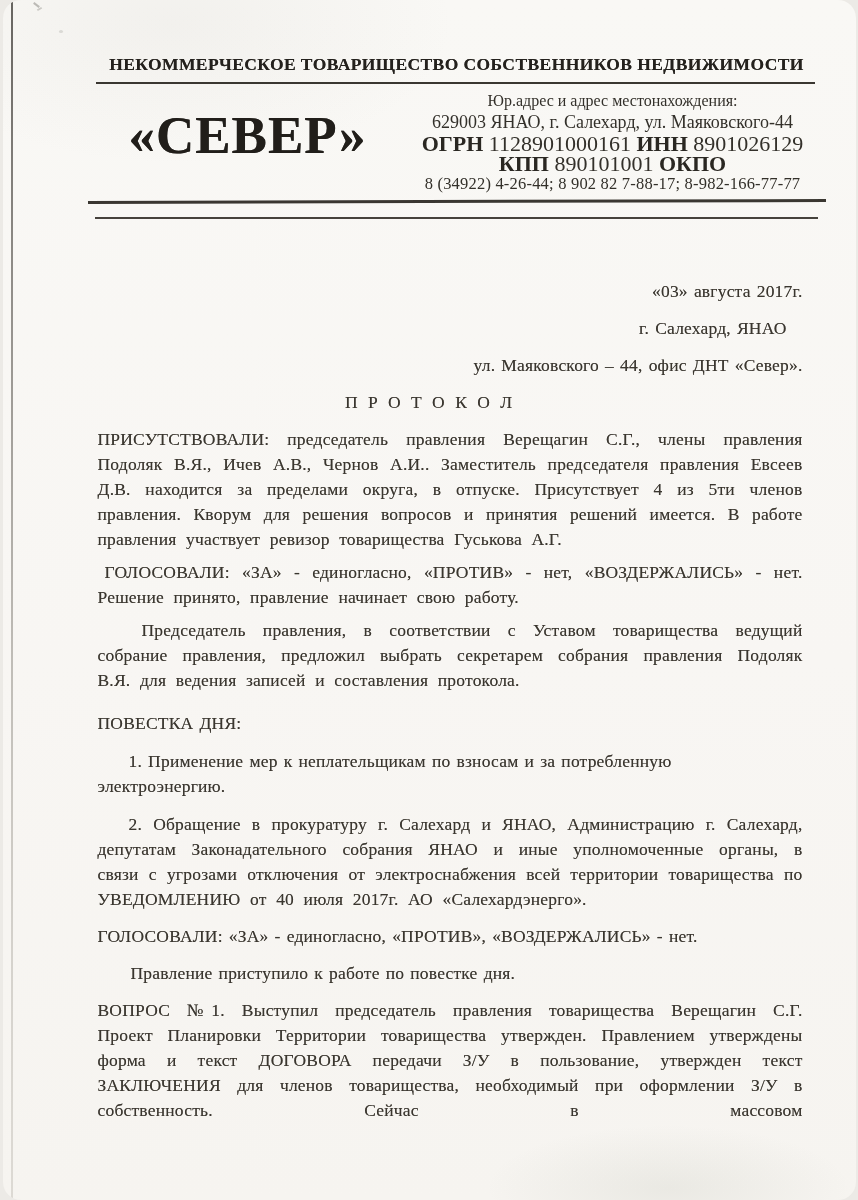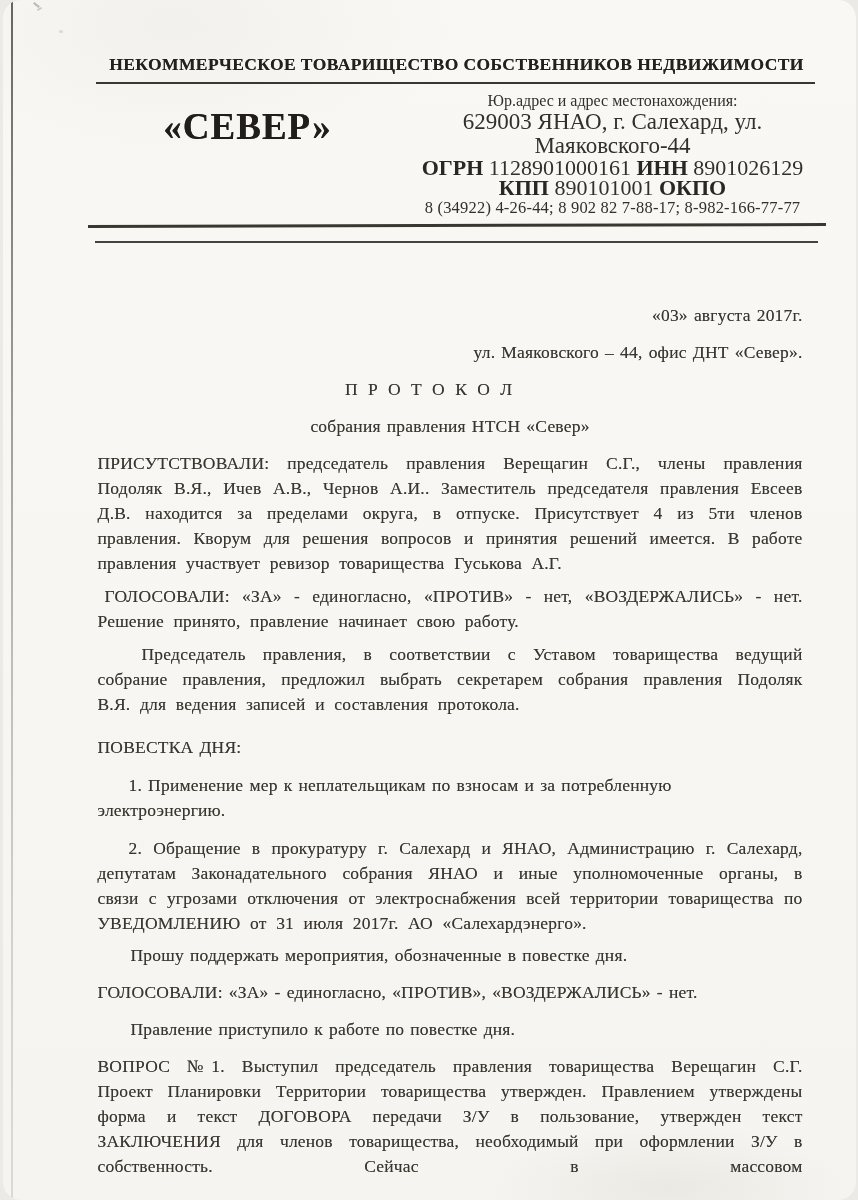--- a/index.html
+++ b/index.html
@@ -39,29 +39,29 @@
     color: #24211d;
     text-shadow: 0 0 .5px rgba(36,33,29,.7);
   }
   .rule { background: #3a3731; }
   .rule-1 { margin: 7px 41px 0 93px; height: 2px; }
   .masthead { display: flex; margin: 3px 28px 0 95px; }
   .org-name {
     width: 300px;
     padding-top: 18px;
     text-align: center;
-    font-size: 37px;
+    font-size: 53px;
     font-weight: bold;
     letter-spacing: 1px;
     color: #211e1a;
     text-shadow: 0 0 .6px rgba(33,30,26,.8);
   }
   .addr { flex: 1; text-align: center; padding-top: 4px; color: #33302a; }
   .addr-label  { font-size: 16px;   line-height: 19px; }
-  .addr-line   { font-size: 23px; line-height: 24px; }
+  .addr-line   { font-size: 18px; line-height: 24px; }
   .reg-line    { font-size: 22px; line-height: 20px; }
   .reg-line .b { font-weight: bold; color: #2a2722; }
   .phones      { font-size: 16.5px; line-height: 20px; letter-spacing: .2px; }
   .rule-2 { margin: 6px 30px 0 85px; height: 3px; transform: rotate(-.15deg); }
   .rule-3 { margin: 14px 38px 0 92px; height: 2px; background: #46423c; }
 
   
   main {
     margin: 0 53px 0 95px;
     font-size: 17.5px;
@@ -123,31 +123,30 @@
         <div class="phones">8 (34922) 4-26-44; 8 902 82 7-88-17; 8-982-166-77-77</div>
       </div>
     </div>
 
     <div class="rule rule-2"></div>
     <div class="rule rule-3"></div>
   </header>
 
   <main>
     <p class="date">«03» августа 2017г.</p>
+    <p class="r-align1">г. Салехард, ЯНАО</p>
     <p class="r-align2">ул. Маяковского – 44, офис ДНТ «Север».</p>
     <p class="doc-title">П Р О Т О К О Л</p>
-    <p class="doc-subtitle">собрания правления НТСН «Север»</p>
 
     <p class="just p-present">ПРИСУТСТВОВАЛИ: председатель правления Верещагин С.Г., члены правления Подоляк В.Я., Ичев А.В., Чернов А.И.. Заместитель председателя правления Евсеев Д.В. находится за пределами округа, в отпуске. Присутствует 4 из 5ти членов правления. Кворум для решения вопросов и принятия решений имеется. В работе правления участвует ревизор товарищества Гуськова А.Г.</p>
     <p class="just p-vote1">ГОЛОСОВАЛИ: «ЗА» - единогласно, «ПРОТИВ» - нет, «ВОЗДЕРЖАЛИСЬ» - нет. Решение принято, правление начинает свою работу.</p>
     <p class="just p-chair">Председатель правления, в соответствии с Уставом товарищества ведущий собрание правления, предложил выбрать секретарем собрания правления Подоляк В.Я. для ведения записей и составления протокола.</p>
 
     <p class="agenda-h">ПОВЕСТКА ДНЯ:</p>
     <p class="agenda-1">1. Применение мер к  неплательщикам  по взносам и за потребленную электроэнергию.</p>
-    <p class="just agenda-2">2. Обращение в прокуратуру г. Салехард и ЯНАО, Администрацию г. Салехард, депутатам Законадательного собрания ЯНАО и иные уполномоченные органы, в связи с угрозами отключения от электроснабжения всей территории товарищества  по УВЕДОМЛЕНИЮ  от 31 июля 2017г. АО «Салехардэнерго».</p>
+    <p class="just agenda-2">2. Обращение в прокуратуру г. Салехард и ЯНАО, Администрацию г. Салехард, депутатам Законадательного собрания ЯНАО и иные уполномоченные органы, в связи с угрозами отключения от электроснабжения всей территории товарищества  по УВЕДОМЛЕНИЮ  от 40 июля 2017г. АО «Салехардэнерго».</p>
 
-    <p class="p-support">Прошу поддержать мероприятия, обозначенные в повестке дня.</p>
     <p class="p-vote2">ГОЛОСОВАЛИ: «ЗА» - единогласно, «ПРОТИВ», «ВОЗДЕРЖАЛИСЬ» - нет.</p>
     <p class="p-start">Правление приступило к работе по повестке дня.</p>
     <p class="p-q1">ВОПРОС №1. Выступил председатель правления товарищества Верещагин С.Г. Проект Планировки Территории товарищества утвержден. Правлением утверждены форма и текст ДОГОВОРА передачи З/У в пользование, утвержден текст ЗАКЛЮЧЕНИЯ для членов товарищества, необходимый при оформлении З/У в собственность. Сейчас в массовом</p>
   </main>
 
 </div>
 
 </body></html>

